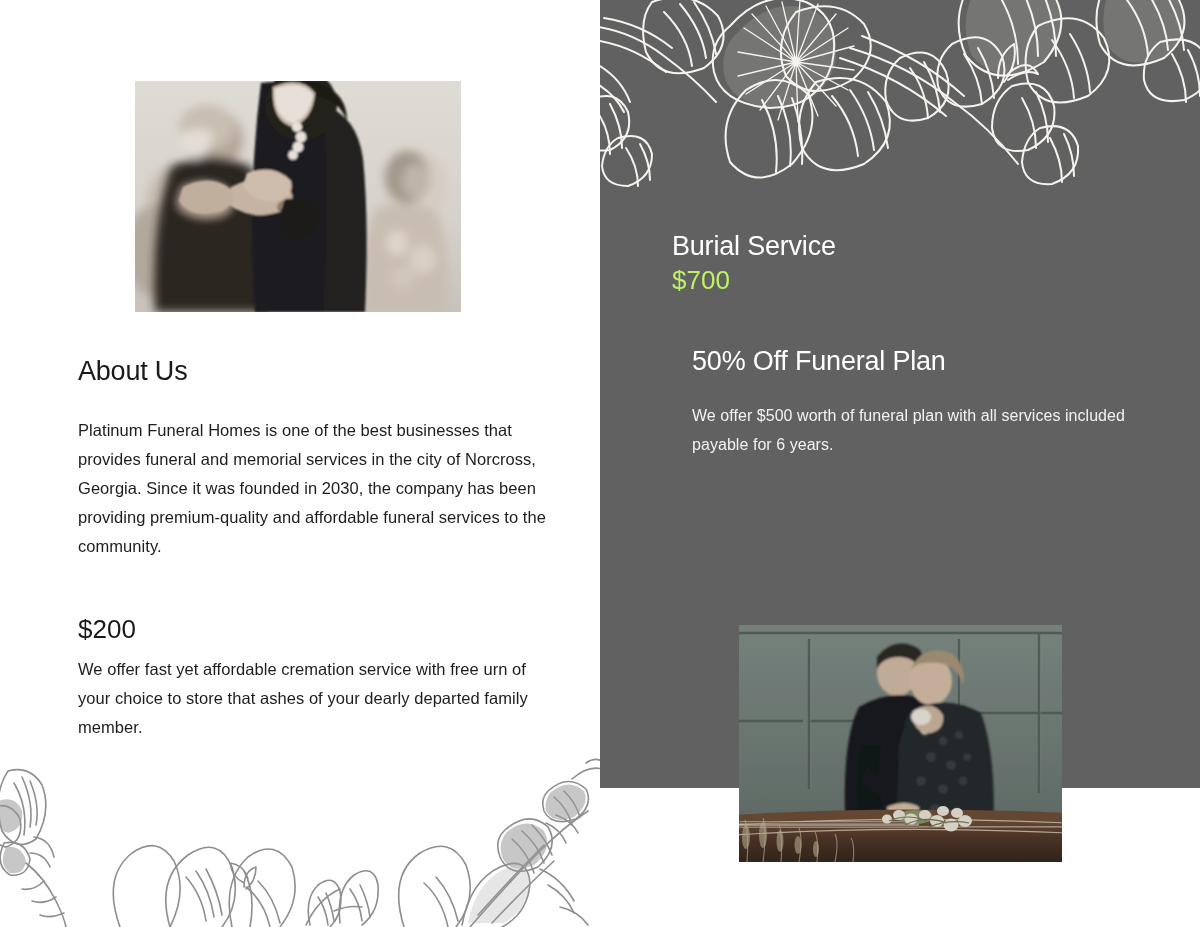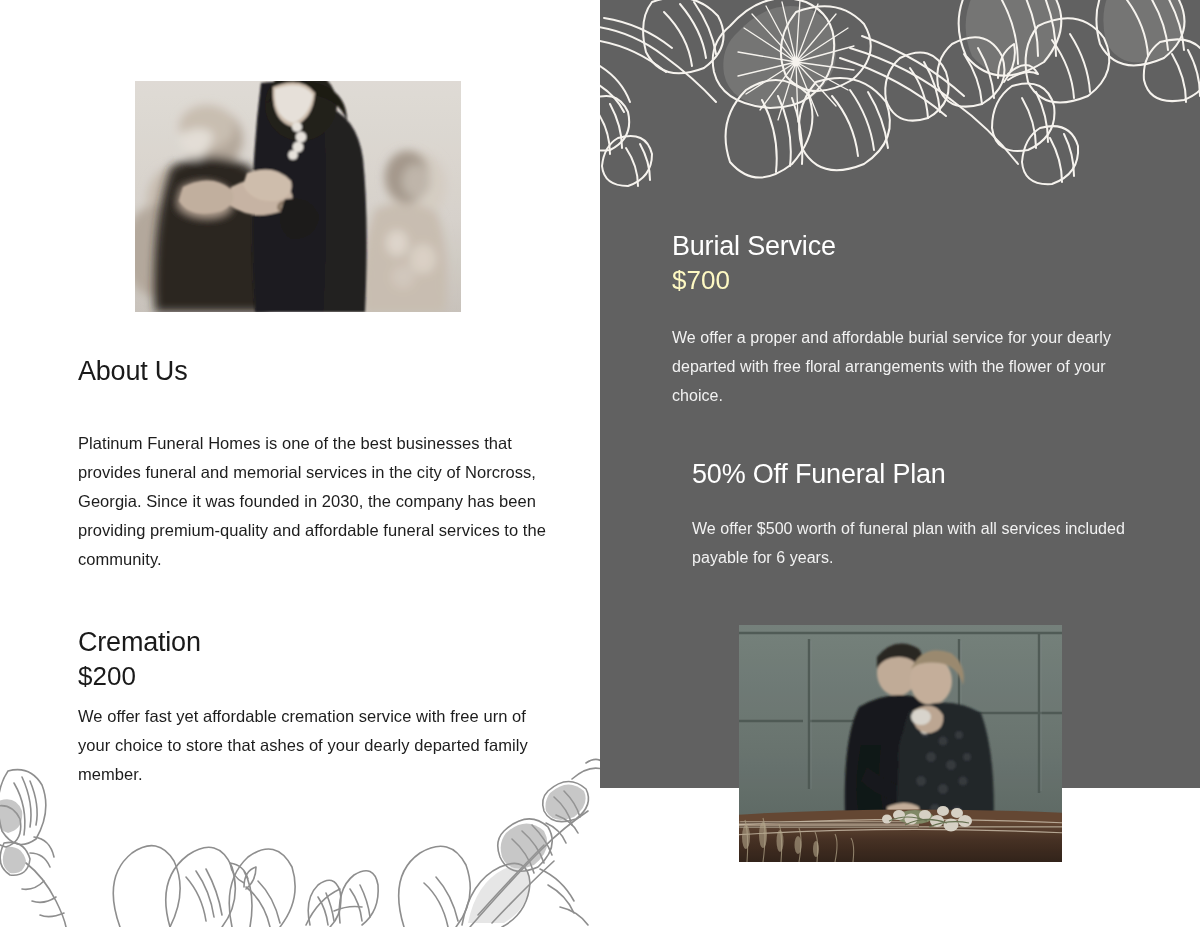--- a/index.html
+++ b/index.html
@@ -57,21 +57,21 @@
     color:#1a1a1a;
     line-height:1.2;
   }
   .body-text {
     font-size:16.5px;
     color:#1d1d1d;
     line-height:29px;
     letter-spacing:0.05px;
   }
   .blk-about { margin-bottom:0; }
-  .blk-about .body-text { margin-top:41px; }
+  .blk-about .body-text { margin-top:28px; }
   .blk-crem { margin-top:53px; }
   .blk-crem .h-price { margin-top:2px; }
   .blk-crem .body-text { margin-top:10px; }
 
   
   .panel-right {
     position:absolute; left:600px; top:0;
     width:600px; height:788px;
     background:#616161;
     overflow:hidden;
@@ -85,21 +85,21 @@
   .rh-sec {
     font-size:27px;
     font-weight:400;
     color:#ffffff;
     line-height:1.2;
     letter-spacing:-0.2px;
   }
   .rh-price {
     font-size:26px;
     font-weight:400;
-    color:#fef9c3;
+    color:#bef264;
     line-height:1.2;
   }
   .r-body {
     font-size:16px;
     color:#f2f2f2;
     line-height:29px;
     letter-spacing:0.05px;
   }
   .blk-burial .rh-price { margin-top:3px; }
   .blk-burial .r-body { margin-top:26px; }
@@ -206,21 +206,20 @@
         <rect width="326" height="231" fill="#6b5f52" opacity="0.07"></rect>
       </svg>
     </div>
 
     <div class="text-col">
       <div class="blk-about">
         <div class="h-sec">About Us</div>
         <div class="body-text">Platinum Funeral Homes is one of the best businesses that provides funeral and memorial services in the city of Norcross, Georgia. Since it was founded in 2030, the company has been providing premium-quality and affordable funeral services to the community.</div>
       </div>
       <div class="blk-crem">
-        <div class="h-sec">Cremation</div>
         <div class="h-price">$200</div>
         <div class="body-text">We offer fast yet affordable cremation service with free urn of your choice to store that ashes of your dearly departed family member.</div>
       </div>
     </div>
 
     <div class="floral floral-bottom-left">
       <svg viewBox="0 0 600 170" preserveAspectRatio="none">
         <g fill="none" stroke="#8e8e8e" stroke-width="1.6" stroke-linecap="round" stroke-linejoin="round">
 
           <path d="M8 14 q22 -6 34 14 q10 26 -6 54 q-20 14 -34 -8 q-10 -36 6 -60z"></path>
@@ -335,21 +334,20 @@
           <path d="M380 -14 q44 -18 74 14 q20 32 -8 66 q-46 28 -74 -6 q-16 -38 8 -74z" opacity="0.16"></path>
           <path d="M514 -12 q42 -14 66 16 q16 32 -14 56 q-44 18 -60 -14 q-8 -34 8 -58z" opacity="0.16"></path>
         </g>
       </svg>
     </div>
 
     <div class="r-text">
       <div class="blk-burial">
         <div class="rh-sec">Burial Service</div>
         <div class="rh-price">$700</div>
-        <div class="r-body">We offer a proper and affordable burial service for your dearly departed with free floral arrangements with the flower of your choice.</div>
       </div>
       <div class="blk-plan">
         <div class="rh-sec">50% Off Funeral Plan</div>
         <div class="r-body">We offer $500 worth of funeral plan with all services included payable for 6 years.</div>
       </div>
     </div>
   </div>
 
   <div class="photo-bottom">
     <svg class="photo-svg" viewBox="0 0 323 237" preserveAspectRatio="xMidYMid slice">

